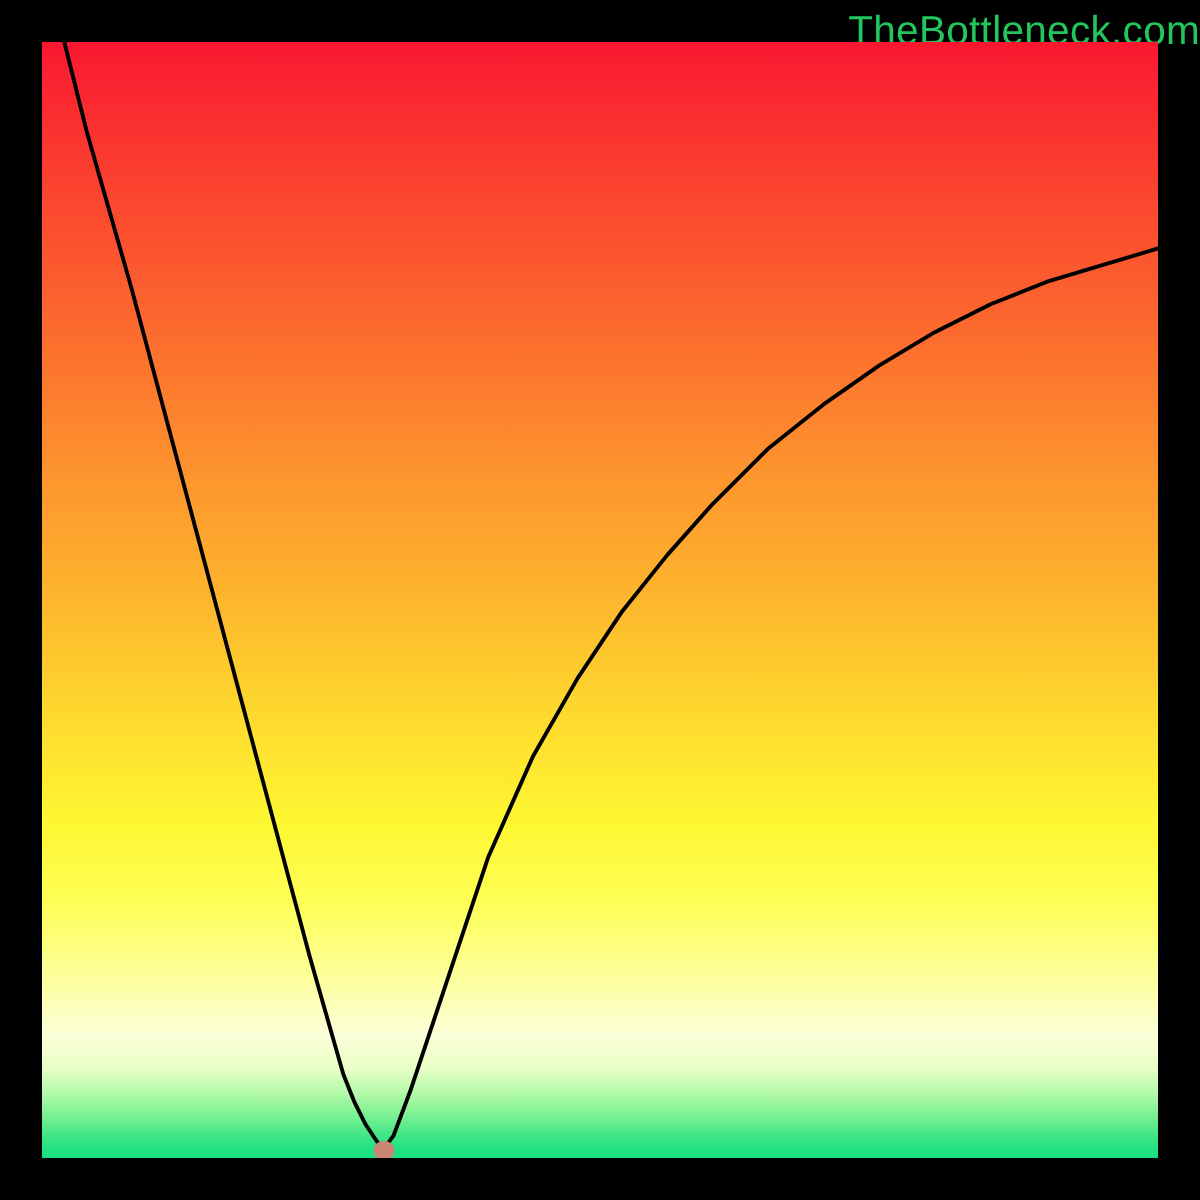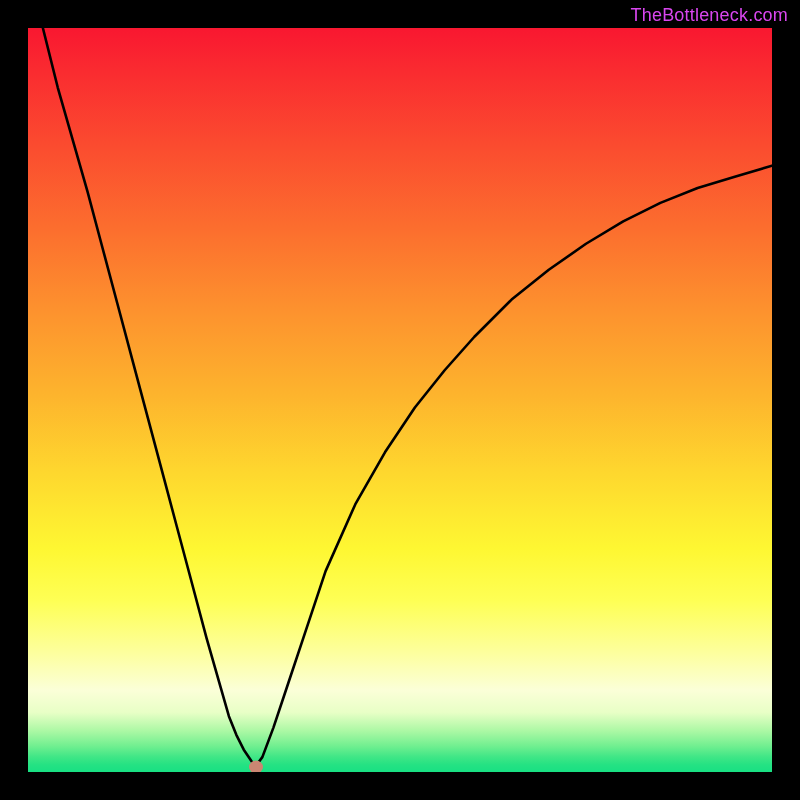--- a/index.html
+++ b/index.html
@@ -64,23 +64,23 @@
     position: absolute;
     width: 14px;
     height: 13px;
     border-radius: 50%;
     background: #cb8672;
     transform: translate(-50%, -50%);
   }
   .watermark {
     position: absolute;
     top: 5px;
-    right: 12px;
-    color: #d946ef;
-    font-size: 18px;
+    right: 0;
+    color: #22c55e;
+    font-size: 27px;
     font-weight: 500;
     letter-spacing: 0.2px;
     user-select: none;
   }
 </style>
 </head>
 <body>
 
 <div class="frame">
   <div class="watermark">TheBottleneck.com</div>

